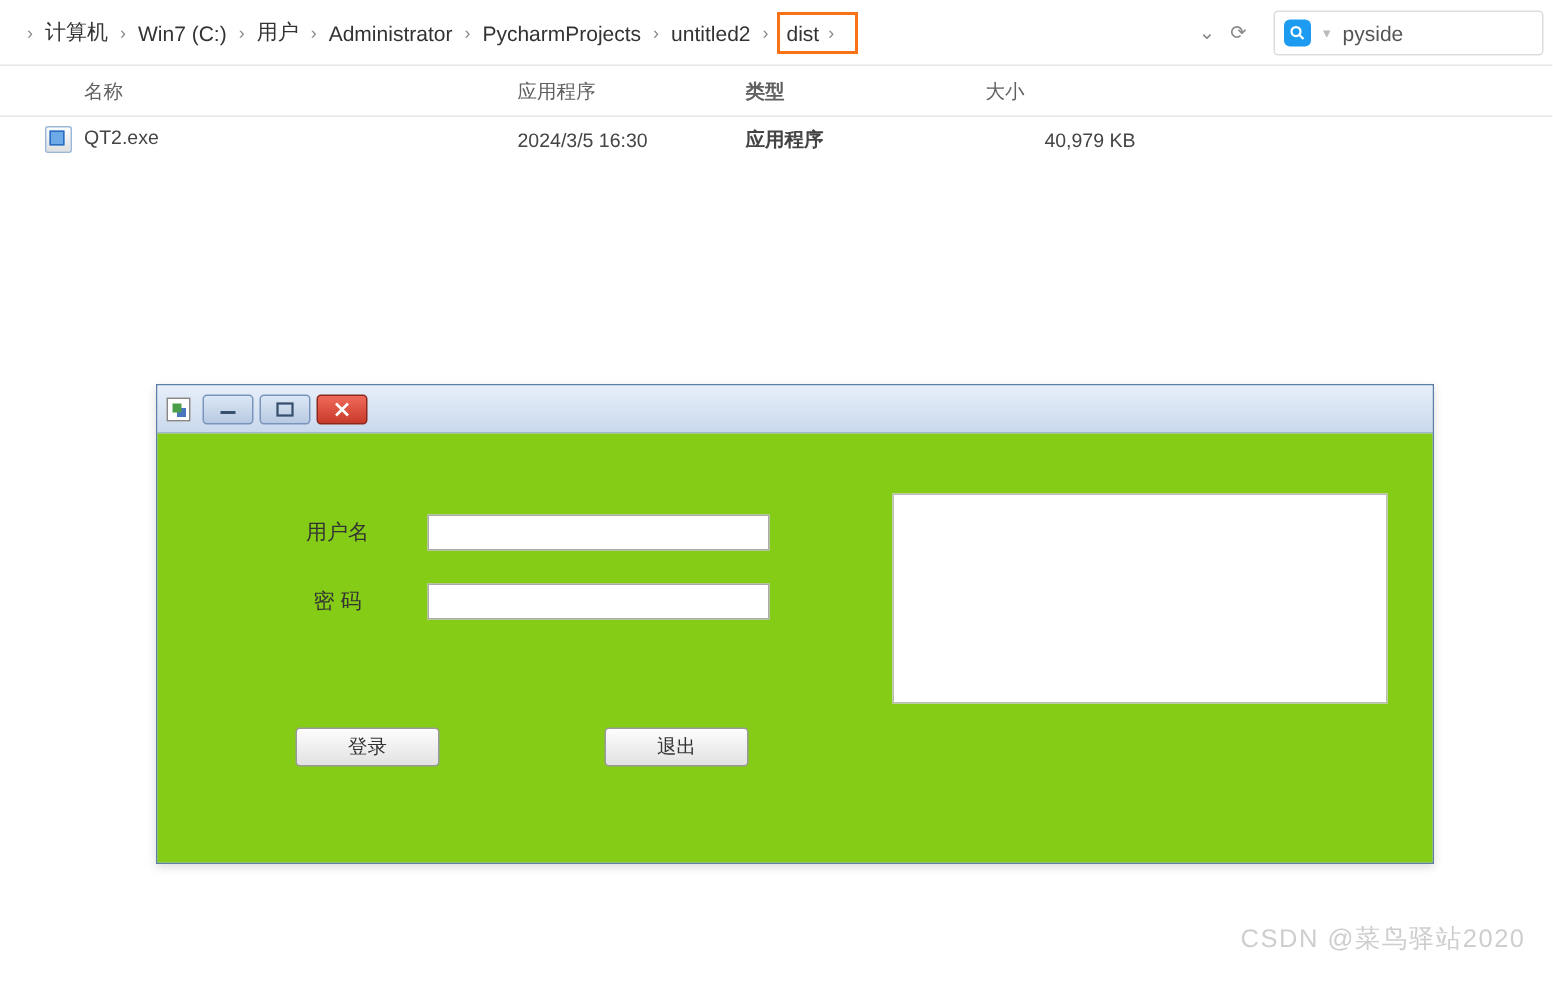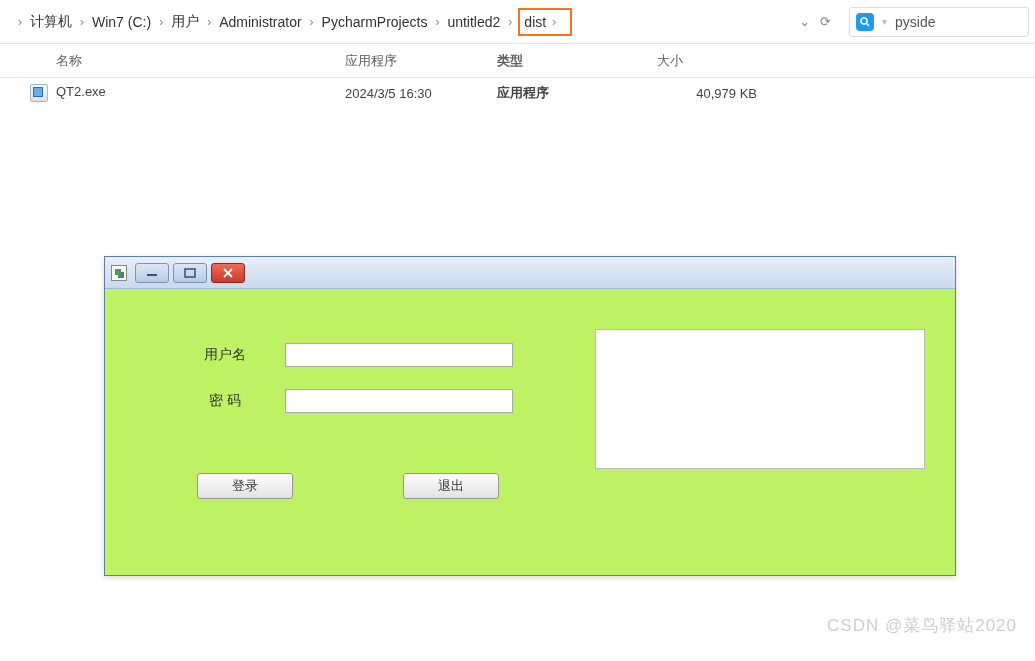--- a/index.html
+++ b/index.html
@@ -147,40 +147,41 @@
       border: 1px solid #7a95bb;
       color: #36506e;
     }
     .win-btn.close {
       background: linear-gradient(#ef6a5a, #c93a2a);
       border: 1px solid #8a2a1e;
       color: #fff;
     }
     .dlg-body {
       position: relative;
-      background: #bef264;
+      background: #84cc16;
       height: calc(100% - 32px);
     }
     .form-area { position: absolute; left: 80px; top: 54px; width: 390px; }
     .form-row { display: flex; align-items: center; margin-bottom: 22px; gap: 20px; }
     .form-label { width: 80px; color: #333; font-size: 14px; text-align: center; }
     .form-input {
       width: 228px; height: 24px;
       border: 1px solid #aaa;
       background: #fff;
     }
     .btn-area { position: absolute; left: 92px; top: 184px; display: flex; gap: 110px; }
     .dlg-button {
       width: 96px; height: 26px;
       background: linear-gradient(#fdfdfd, #e2e2e2);
       border: 1px solid #999;
       border-radius: 3px;
       font-size: 13px;
       color: #333;
       cursor: pointer;
+      margin-top: 12px;
     }
     .text-panel {
       position: absolute;
       right: 30px; top: 40px;
       width: 330px; height: 140px;
       background: #fff;
       border: 1px solid #bbb;
     }
 
     .watermark {

